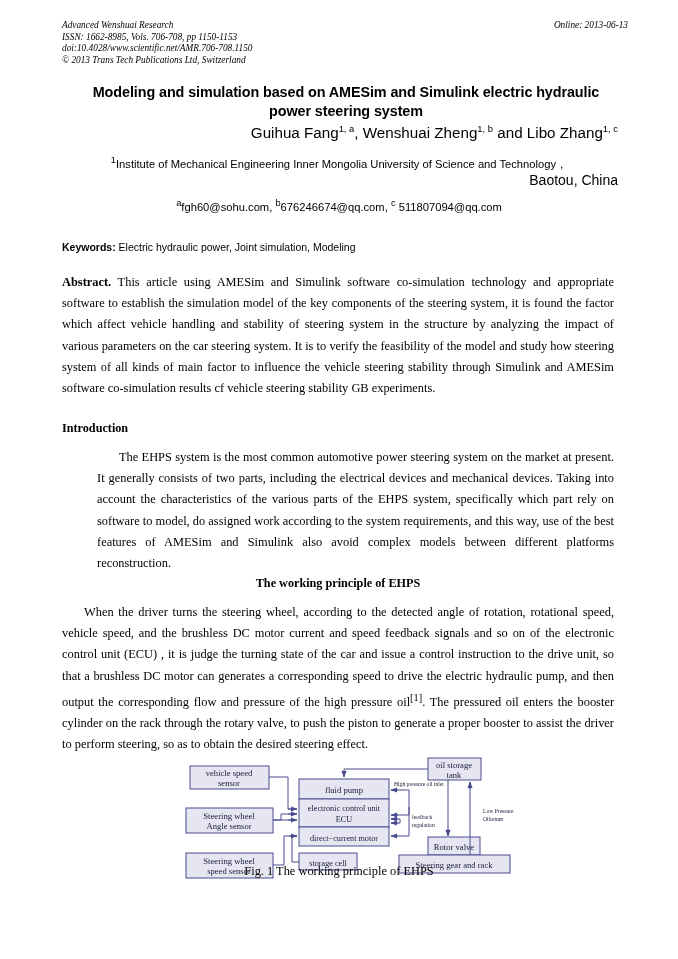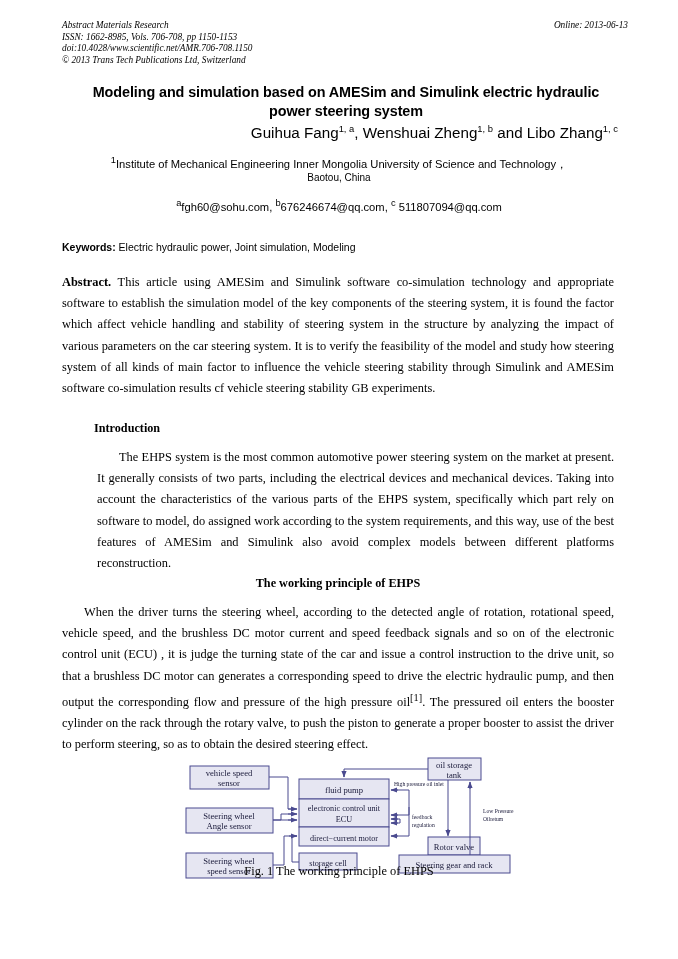--- a/index.html
+++ b/index.html
@@ -82,23 +82,23 @@
     text-align: center;
     font-family: "Liberation Sans", sans-serif;
     font-size: 11.2px;
     line-height: 19px;
   }
   #affil-city {
     position: absolute;
     left: 60px;
     right: 60px;
     top: 172px;
-    text-align: center;
-    font-family: "Liberation Sans", sans-serif;
-    font-size: 10px;
+    text-align: right;
+    font-family: "Liberation Sans", sans-serif;
+    font-size: 14px;
   }
 
   
   #emails {
     position: absolute;
     left: 60px;
     right: 60px;
     top: 198px;
     text-align: center;
     font-family: "Liberation Sans", sans-serif;
@@ -141,21 +141,21 @@
   .body-par {
     position: absolute;
     left: 62px;
     right: 64px;
     font-family: "Liberation Serif", serif;
     font-size: 12.4px;
     line-height: 21.2px;
     text-align: justify;
     text-indent: 22px;
   }
-  #intro-heading { top: 421px; margin-left: 32px; }
+  #intro-heading { top: 421px; }
   #intro-par     { top: 447px; margin-left: 35px; }
   #principle-heading { top: 576px; text-align: center; }
   #principle-par     { top: 602px; }
 
   
   #figure-wrap {
     position: absolute;
     left: 0;
     top: 757px;
     width: 678px;
@@ -172,21 +172,21 @@
     font-size: 12.4px;
   }
 </style>
 </head>
 <body>
 
 <div id="page">
 
   <div id="journal-header">
     <div class="hdr-row">
-      <span>Abstract Materials Research</span>
+      <span>Advanced Wenshuai Research</span>
       <span class="online">Online: 2013-06-13</span>
     </div>
     <div class="hdr-row">ISSN: 1662-8985, Vols. 706-708, pp 1150-1153</div>
     <div class="hdr-row">doi:10.4028/www.scientific.net/AMR.706-708.1150</div>
     <div class="hdr-row">© 2013 Trans Tech Publications Ltd, Switzerland</div>
   </div>
 
   <div id="paper-title">Modeling and simulation based on AMESim and Simulink electric hydraulic power steering system</div>
 
   <div id="authors">

